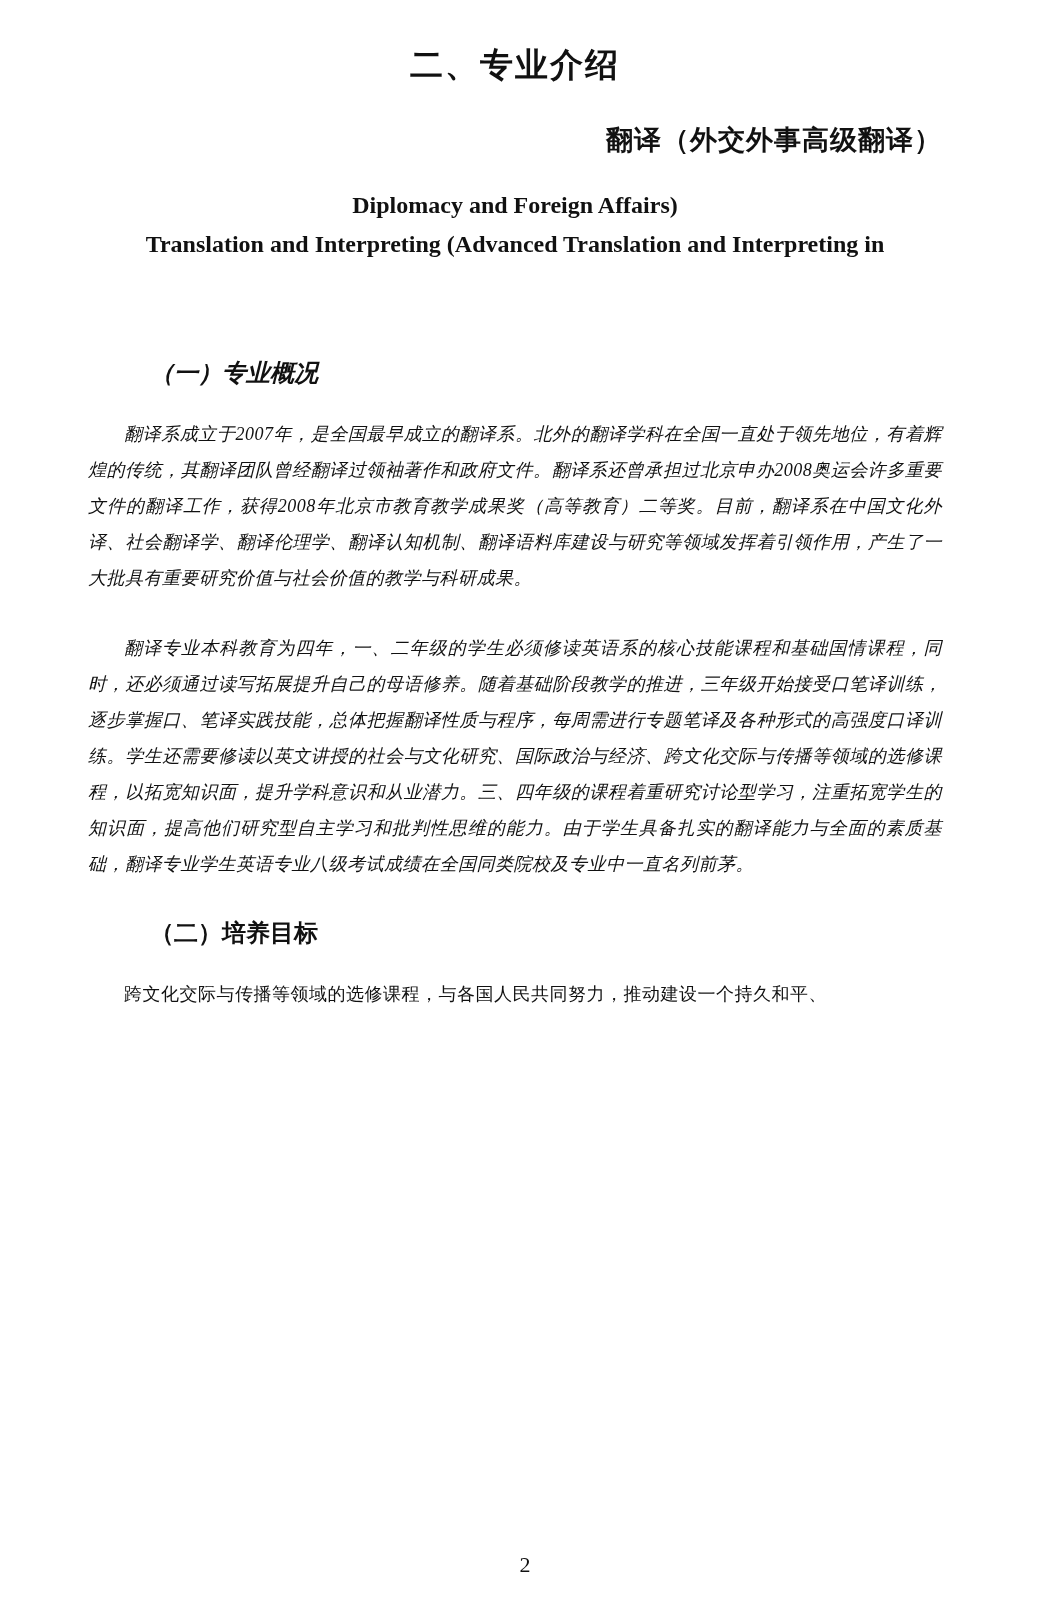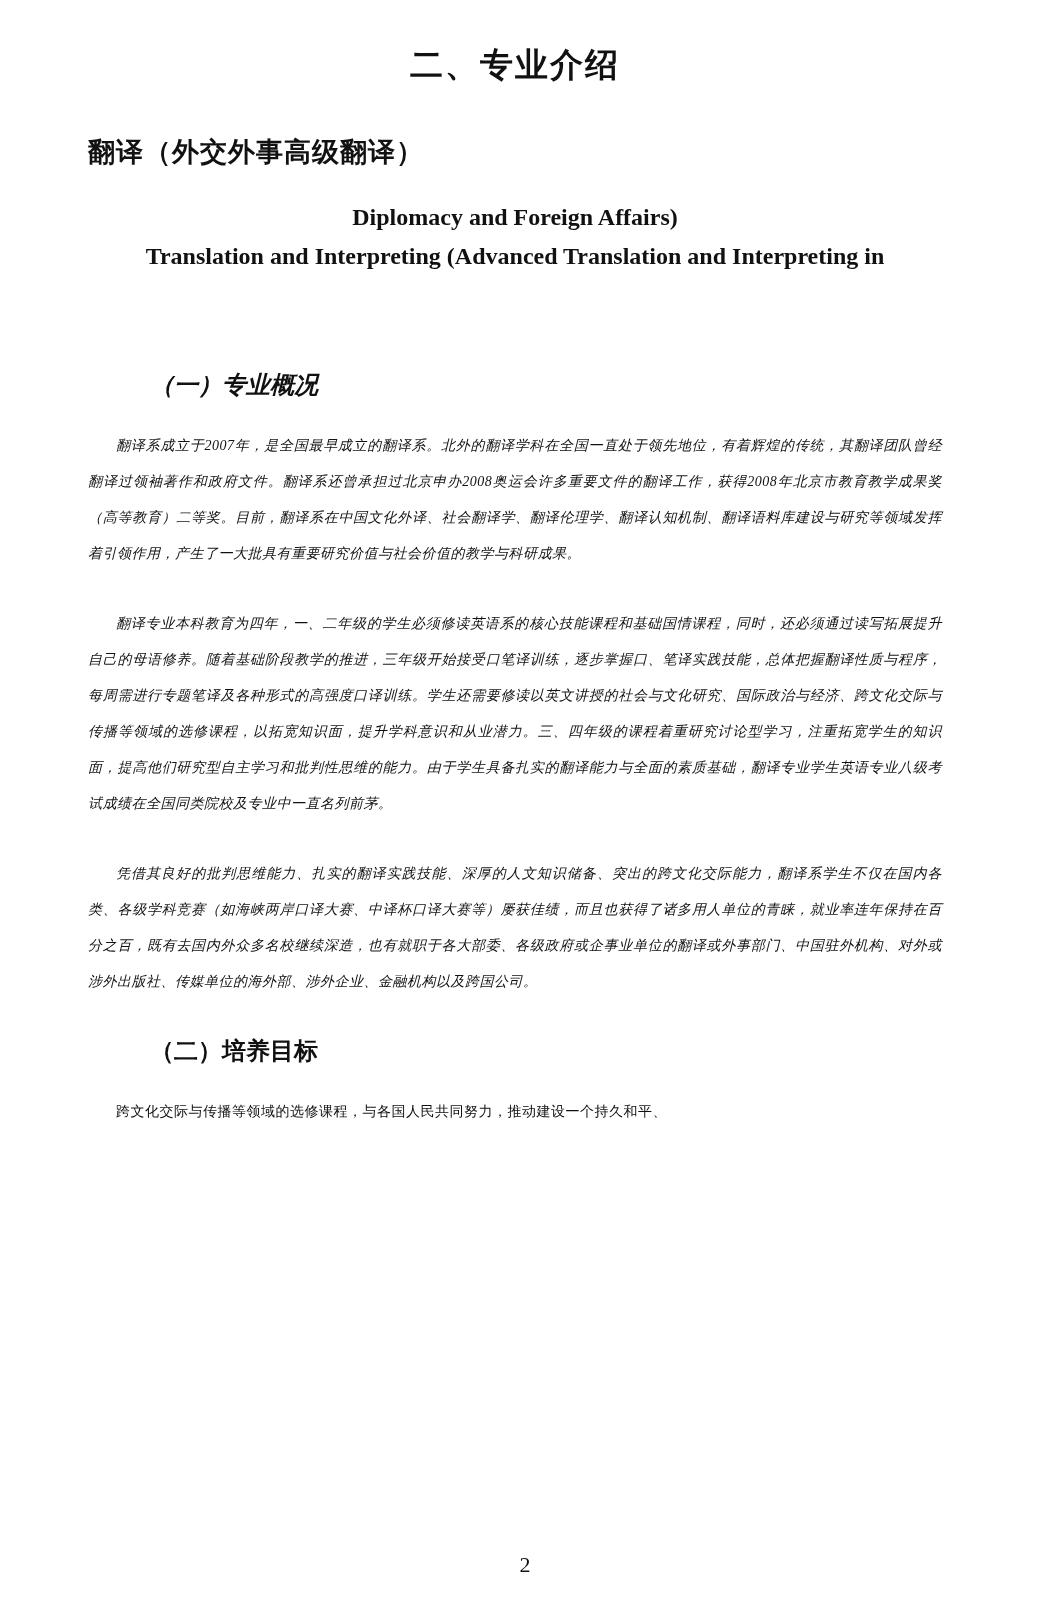--- a/index.html
+++ b/index.html
@@ -24,26 +24,26 @@
   .doc-title {
     margin: 0;
     font-family: "Liberation Sans", "DejaVu Sans", sans-serif;
     font-weight: 700;
     font-size: 33px;
     line-height: 46px;
     text-align: center;
     letter-spacing: 2px;
   }
   .program-title-zh {
-    margin: 44px 0 0 0;
+    margin: 32px 0 0 0;
     font-family: "Liberation Sans", "DejaVu Sans", sans-serif;
     font-weight: 700;
     font-size: 27px;
     line-height: 40px;
-    text-align: left;
+    text-align: right;
     letter-spacing: 1px;
   }
   .program-title-en {
     margin: 26px 0 0 0;
     font-family: "Liberation Serif", "DejaVu Serif", serif;
     font-weight: 700;
     font-size: 24px;
     line-height: 39px;
     text-align: center;
   }
@@ -53,21 +53,21 @@
     font-family: "Liberation Sans", "DejaVu Sans", sans-serif;
     font-weight: 700;
     font-size: 24px;
     line-height: 34px;
     text-align: left;
   }
   .section-1 { margin-top: 92px; font-style: italic; }
   .section-2 { margin-top: 24px; }
   .body-para {
     margin: 0 0 34px 0;
-    font-size: 14px;
+    font-size: 18px;
     line-height: 36px;
     text-align: justify;
     text-justify: inter-character;
     text-indent: 2em;
     letter-spacing: 0.5px;
   }
   .section-2 .body-para { margin-bottom: 0; }
   .page-number {
     position: absolute;
     bottom: 22px;
@@ -89,21 +89,20 @@
 
   <div class="program-title-en">
     <div>Diplomacy and Foreign Affairs)</div>
     <div>Translation and Interpreting (Advanced Translation and Interpreting in</div>
   </div>
 
   <section class="section-1">
     <h3 class="section-heading">（一）专业概况</h3>
     <p class="body-para">翻译系成立于2007年，是全国最早成立的翻译系。北外的翻译学科在全国一直处于领先地位，有着辉煌的传统，其翻译团队曾经翻译过领袖著作和政府文件。翻译系还曾承担过北京申办2008奥运会许多重要文件的翻译工作，获得2008年北京市教育教学成果奖（高等教育）二等奖。目前，翻译系在中国文化外译、社会翻译学、翻译伦理学、翻译认知机制、翻译语料库建设与研究等领域发挥着引领作用，产生了一大批具有重要研究价值与社会价值的教学与科研成果。</p>
     <p class="body-para">翻译专业本科教育为四年，一、二年级的学生必须修读英语系的核心技能课程和基础国情课程，同时，还必须通过读写拓展提升自己的母语修养。随着基础阶段教学的推进，三年级开始接受口笔译训练，逐步掌握口、笔译实践技能，总体把握翻译性质与程序，每周需进行专题笔译及各种形式的高强度口译训练。学生还需要修读以英文讲授的社会与文化研究、国际政治与经济、跨文化交际与传播等领域的选修课程，以拓宽知识面，提升学科意识和从业潜力。三、四年级的课程着重研究讨论型学习，注重拓宽学生的知识面，提高他们研究型自主学习和批判性思维的能力。由于学生具备扎实的翻译能力与全面的素质基础，翻译专业学生英语专业八级考试成绩在全国同类院校及专业中一直名列前茅。</p>
-    <p class="body-para">凭借其良好的批判思维能力、扎实的翻译实践技能、深厚的人文知识储备、突出的跨文化交际能力，翻译系学生不仅在国内各类、各级学科竞赛（如海峡两岸口译大赛、中译杯口译大赛等）屡获佳绩，而且也获得了诸多用人单位的青睐，就业率连年保持在百分之百，既有去国内外众多名校继续深造，也有就职于各大部委、各级政府或企事业单位的翻译或外事部门、中国驻外机构、对外或涉外出版社、传媒单位的海外部、涉外企业、金融机构以及跨国公司。</p>
   </section>
 
   <section class="section-2">
     <h3 class="section-heading">（二）培养目标</h3>
     <p class="body-para">跨文化交际与传播等领域的选修课程，与各国人民共同努力，推动建设一个持久和平、</p>
   </section>
 
   <div class="page-number">2</div>
 
 </div>

